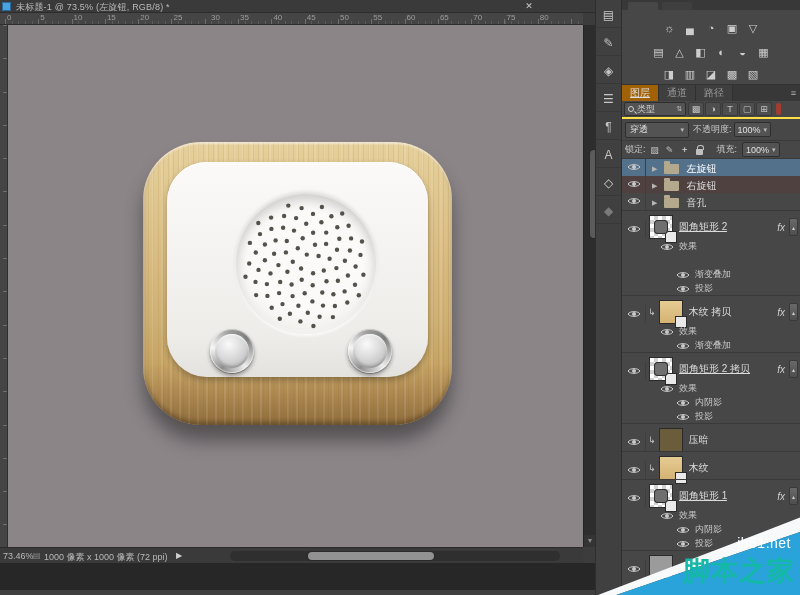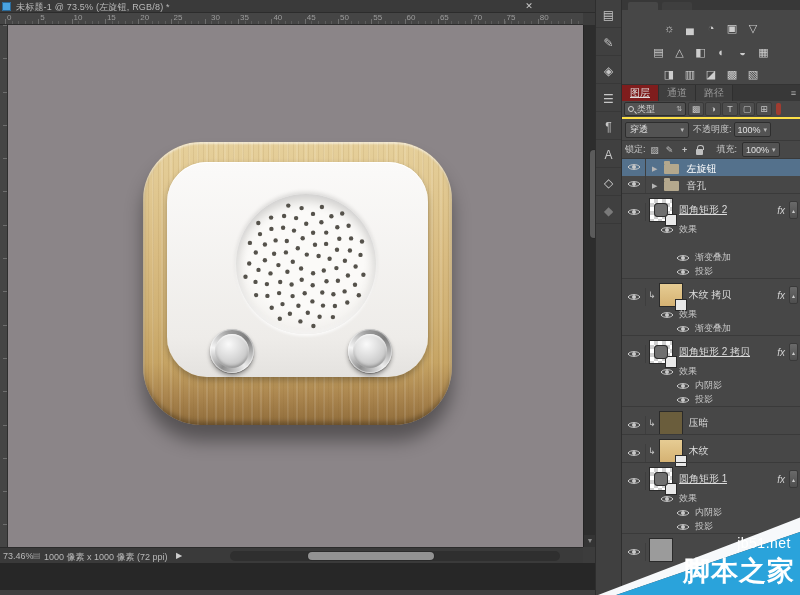--- a/index.html
+++ b/index.html
@@ -77,21 +77,21 @@
   .adjust-tabs i { position:absolute; top:2px; width:30px; height:8px; background:#474747; border-radius:2px 2px 0 0; }
   .adjust-tabs i:nth-child(1){ left:6px; } .adjust-tabs i:nth-child(2){ left:40px; background:#3f3f3f; }
   .adj-row { position:absolute; left:0; width:178px; display:flex; justify-content:center; gap:4px; }
   .adj-row.r1 { top:20px; } .adj-row.r2 { top:44px; } .adj-row.r3 { top:66px; }
   .adj-icon { width:17px; height:16px; display:flex; align-items:center; justify-content:center; color:#cdcdcd; font-size:11px; cursor:pointer; }
 
   
   .lpanel { position:absolute; left:0; top:85px; width:178px; bottom:0; background:#474747; }
   .ltabs { position:absolute; left:0; top:0; width:178px; height:16px; background:#383838; display:flex; }
   .ltab { height:16px; padding:0 8px; font-size:10px; line-height:16px; color:#9a9a9a; background:#3f3f3f; border-right:1px solid #2f2f2f; cursor:pointer; }
-  .ltab.active { background:#7f1d1d; color:#dedede;text-decoration:underline; }
+  .ltab.active { background:#a16207; color:#dedede;text-decoration:underline; }
   .lmenu { margin-left:auto; color:#b5b5b5; font-size:9px; line-height:16px; padding-right:4px; cursor:pointer; }
   .lfilter { position:absolute; left:0; top:16px; width:178px; height:18px; border-bottom:2px solid #fde047; display:flex; align-items:center; padding:0 2px; gap:2px; }
   .kindbox { width:62px; height:14px; background:#535353; border:1px solid #2e2e2e; border-radius:2px; display:flex; align-items:center; font-size:9px; color:#d0d0d0; padding:0 3px; gap:3px; cursor:pointer; }
   .mag { width:6px; height:6px; border:1px solid #cfcfcf; border-radius:50%; position:relative; flex:none; }
   .mag::after { content:""; position:absolute; left:5px; top:5px; width:3px; height:1px; background:#cfcfcf; transform:rotate(45deg); }
   .updown { margin-left:auto; font-size:7px; color:#bbb; }
   .fbtn { width:16px; height:14px; display:flex; align-items:center; justify-content:center; font-size:9px; color:#c3c3c3; background:#4e4e4e; border:1px solid #3a3a3a; border-radius:2px; cursor:pointer; }
   .ftoggle { width:5px; height:12px; background:#a03c30; border-radius:2px; margin-left:2px; cursor:pointer; }
   .lblend { position:absolute; left:0; top:34px; width:178px; height:22px; border-bottom:1px solid #3a3a3a; display:flex; align-items:center; padding:0 3px; font-size:9px; color:#c9c9c9; }
   .blendbox { width:64px; height:16px; background:#535353; border:1px solid #2e2e2e; border-radius:2px; display:flex; align-items:center; padding:0 4px; color:#e0e0e0; cursor:pointer; }
@@ -129,21 +129,21 @@
   .fx { margin-left:auto; font-style:italic; font-size:10px; color:#cfcfcf; flex:none; }
   .fxchev { width:9px; height:18px; margin-left:4px; background:linear-gradient(#6a6a6a,#4e4e4e); border:1px solid #393939; border-radius:2px; flex:none; display:flex; align-items:center; justify-content:center; font-size:6px; color:#ccc; cursor:pointer; }
   .subeye { display:flex; align-items:center; flex:none; }
   .subeye.h1 { margin-left:14px; } .subeye.h2 { margin-left:30px; }
 
   
   .watermark { position:absolute; left:598px; top:505px; width:202px; height:90px; z-index:60; pointer-events:none; }
   .wm-white { position:absolute; inset:0; background:#f7f9fb; clip-path:polygon(0% 100%, 100% 14%, 100% 30%, 9% 100%); }
   .wm-blue { position:absolute; inset:0; clip-path:polygon(9% 100%, 100% 30%, 100% 100%); }
   .wm1 { position:absolute; right:9px; top:30px; color:#fff; font-size:14px; letter-spacing:.5px; }
-  .wm2 { position:absolute; right:5px; top:48px; color:#ffffff; font-size:27px; font-weight:bold; letter-spacing:1px; }
+  .wm2 { position:absolute; right:5px; top:48px; color:#14b8a6; font-size:27px; font-weight:bold; letter-spacing:1px; }
 </style>
 </head>
 <body>
 
 <div class="app">
 
   <div class="titlebar">
     <span class="doc-icon"></span>
     <span class="title-text">未标题-1 @ 73.5% (左旋钮, RGB/8) *</span>
     <span class="close-btn">✕</span>
@@ -388,20 +388,33 @@
                   <path d="M1 5C3.2 1.8 10.8 1.8 13 5 10.8 8.2 3.2 8.2 1 5Z" fill="none" stroke="#c9c9c9"></path>
                   <circle cx="7" cy="5" r="2" fill="#c9c9c9"></circle>
                 </svg></span>
             </span>
             <span class="rowbody">
               <span class="garrow">▶</span>
               <span class="folder"></span>
               <span class="llabel">左旋钮</span>
             </span>
           </div>
+          <div class="lrow t-group tint">
+            <span class="eyecell">
+              <span><svg width="14" height="10" viewBox="0 0 14 10">
+                  <path d="M1 5C3.2 1.8 10.8 1.8 13 5 10.8 8.2 3.2 8.2 1 5Z" fill="none" stroke="#c9c9c9"></path>
+                  <circle cx="7" cy="5" r="2" fill="#c9c9c9"></circle>
+                </svg></span>
+            </span>
+            <span class="rowbody">
+              <span class="garrow">▶</span>
+              <span class="folder"></span>
+              <span class="llabel">右旋钮</span>
+            </span>
+          </div>
           <div class="lrow t-group">
             <span class="eyecell">
               <span><svg width="14" height="10" viewBox="0 0 14 10">
                   <path d="M1 5C3.2 1.8 10.8 1.8 13 5 10.8 8.2 3.2 8.2 1 5Z" fill="none" stroke="#c9c9c9"></path>
                   <circle cx="7" cy="5" r="2" fill="#c9c9c9"></circle>
                 </svg></span>
             </span>
             <span class="rowbody">
               <span class="garrow">▶</span>
               <span class="folder"></span>

